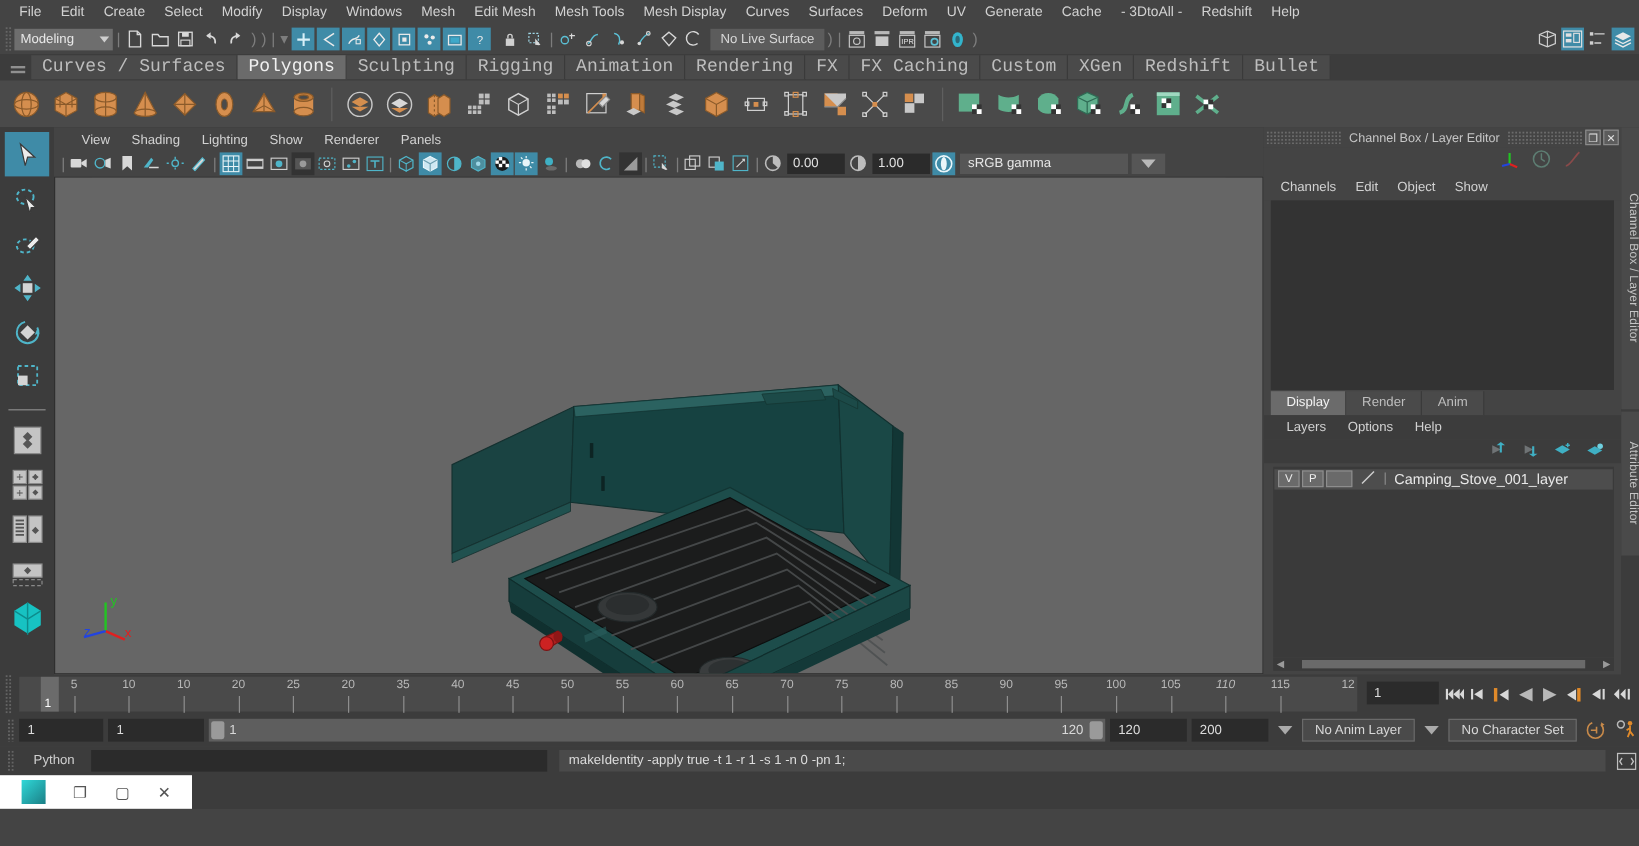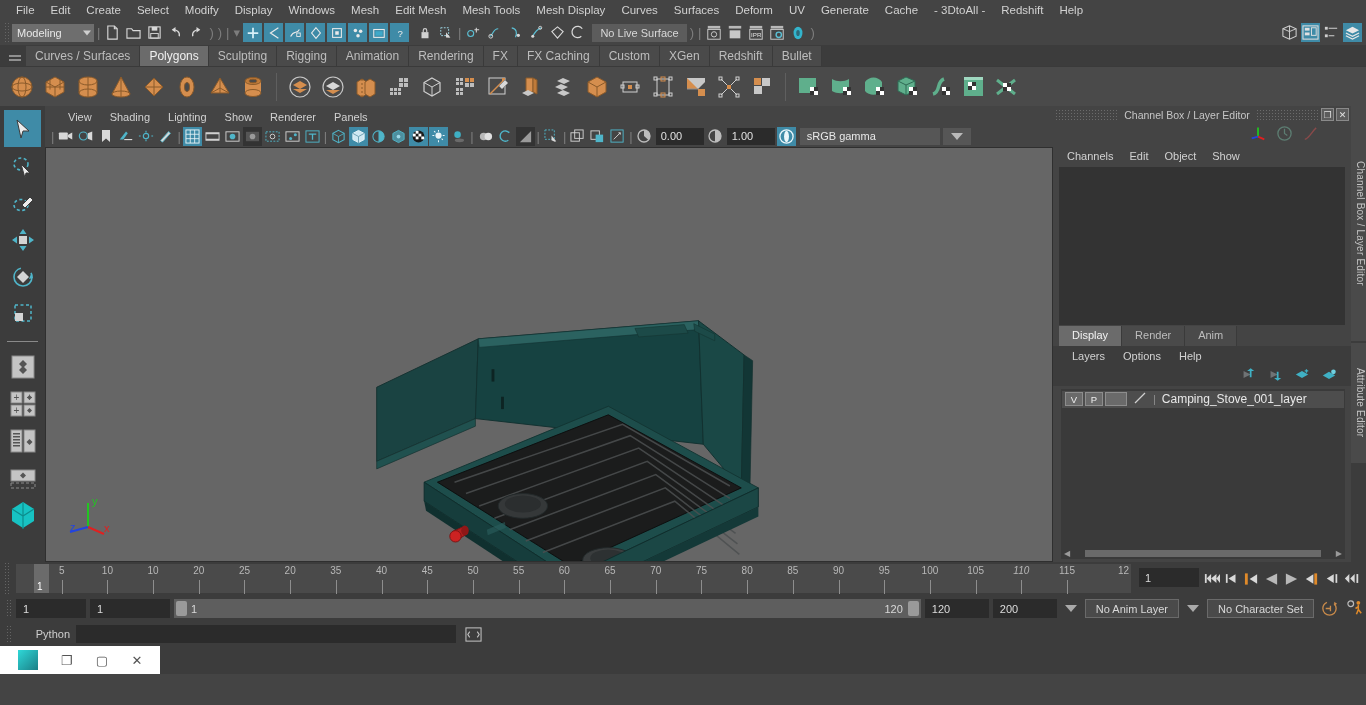--- a/index.html
+++ b/index.html
@@ -57,22 +57,22 @@
 
   
   .shelfwrap{ background:#444444; }
   .shelftabs{
     height:21px; display:flex; align-items:flex-end; padding-left:4px;
     background:#3c3c3c;
   }
   .hamb{ width:22px;height:21px;display:flex;align-items:center;justify-content:center;}
   .hamb i{display:block;width:12px;height:2px;background:#909090;box-shadow:0 4px 0 #909090;}
   .stab{
-    font-size:12px; color:#bdbdbd; padding:3px 9px 4px; background:#4a4a4a;
-    border-right:1px solid #3a3a3a; height:20px; display:flex;align-items:center;
+    font-size:15px; color:#bdbdbd; padding:3px 9px 4px; background:#4a4a4a;
+    border-right:1px solid #3a3a3a; height:20px; display:flex;align-items:center;font-family:Liberation Mono, monospace;
   }
   .stab.active{ background:#6b6b6b; color:#f0f0f0; }
 
   
   .shelfrow{
     height:40px; background:#4a4a4a; display:flex; align-items:center;
     padding-left:6px; gap:1px; border-top:1px solid #3a3a3a;
   }
   .shbtn{ width:32px;height:34px;display:flex;align-items:center;justify-content:center;flex:0 0 32px;}
   .shsep{ width:1px;height:28px;background:#5f5f5f;margin:0 6px;flex:0 0 1px;}
@@ -185,21 +185,21 @@
              justify-content:space-between;padding:0 2px;position:relative;}
   .rgrip{ width:11px;height:15px;background:#9a9a9a;border-radius:2px;}
   .rangebar .lo{position:absolute;left:17px;font-size:11px;color:#d8d8d8;}
   .rangebar .hi{position:absolute;right:18px;font-size:11px;color:#d8d8d8;}
   .dcaret{width:0;height:0;border-left:6px solid transparent;border-right:6px solid transparent;
           border-top:7px solid #aaa;margin:0 4px;}
   .combo{ height:19px;background:#4a4a4a;border:1px solid #6a6a6a;color:#d8d8d8;font-size:11px;
           display:flex;align-items:center;padding:0 10px;}
 
   
-  .cmdrow{ height:24px;background:#3c3c3c;display:flex;align-items:center;padding-left:6px;gap:6px;text-align:right;}
+  .cmdrow{ height:24px;background:#3c3c3c;display:flex;align-items:center;padding-left:6px;gap:6px;}
   .cmdlbl{ font-size:11px;color:#cfcfcf;width:52px;padding-left:10px;}
   .cmdinput{ width:380px;height:18px;background:#2b2b2b;}
   .cmdout{ flex:1;height:18px;background:#4a4a4a;color:#dcdcdc;font-size:11px;
            display:flex;align-items:center;padding-left:8px; margin-left:4px;}
   .cmdicon{width:22px;height:18px;display:flex;align-items:center;justify-content:center;}
 
   
   .taskbar{ height:28px;background:#3c3c3c;display:flex;align-items:stretch;}
   .winctl{ width:160px;background:#ffffff;display:flex;align-items:center;
            justify-content:space-around;padding:0 6px;}
@@ -1394,20 +1394,21 @@
           <circle cx="13" cy="4" r="2" fill="#e08a2a"></circle>
           <path d="M13 6v5l3 4M13 8l-3 2M13 11l-2 5" stroke="#e08a2a" stroke-width="1.6" fill="none"></path>
         </svg>
     </div>
   </div>
 
   <div class="cmdrow">
     <div class="dots" style="height:18px"></div>
     <div class="cmdlbl">Python</div>
     <div class="cmdinput"></div>
+    <div class="cmdout">makeIdentity -apply true -t 1 -r 1 -s 1 -n 0 -pn 1;</div>
     <div class="cmdicon">
       <svg width="17" height="17" viewBox="0 0 18 18">
           <rect x="1" y="2" width="16" height="14" fill="none" stroke="#c0c0c0" stroke-width="1.1"></rect>
           <path d="M5 6l-2 3 2 3M13 6l2 3-2 3" stroke="#c0c0c0" stroke-width="1.2" fill="none"></path>
         </svg>
     </div>
   </div>
 
   <div class="taskbar">
     <div class="winctl">

